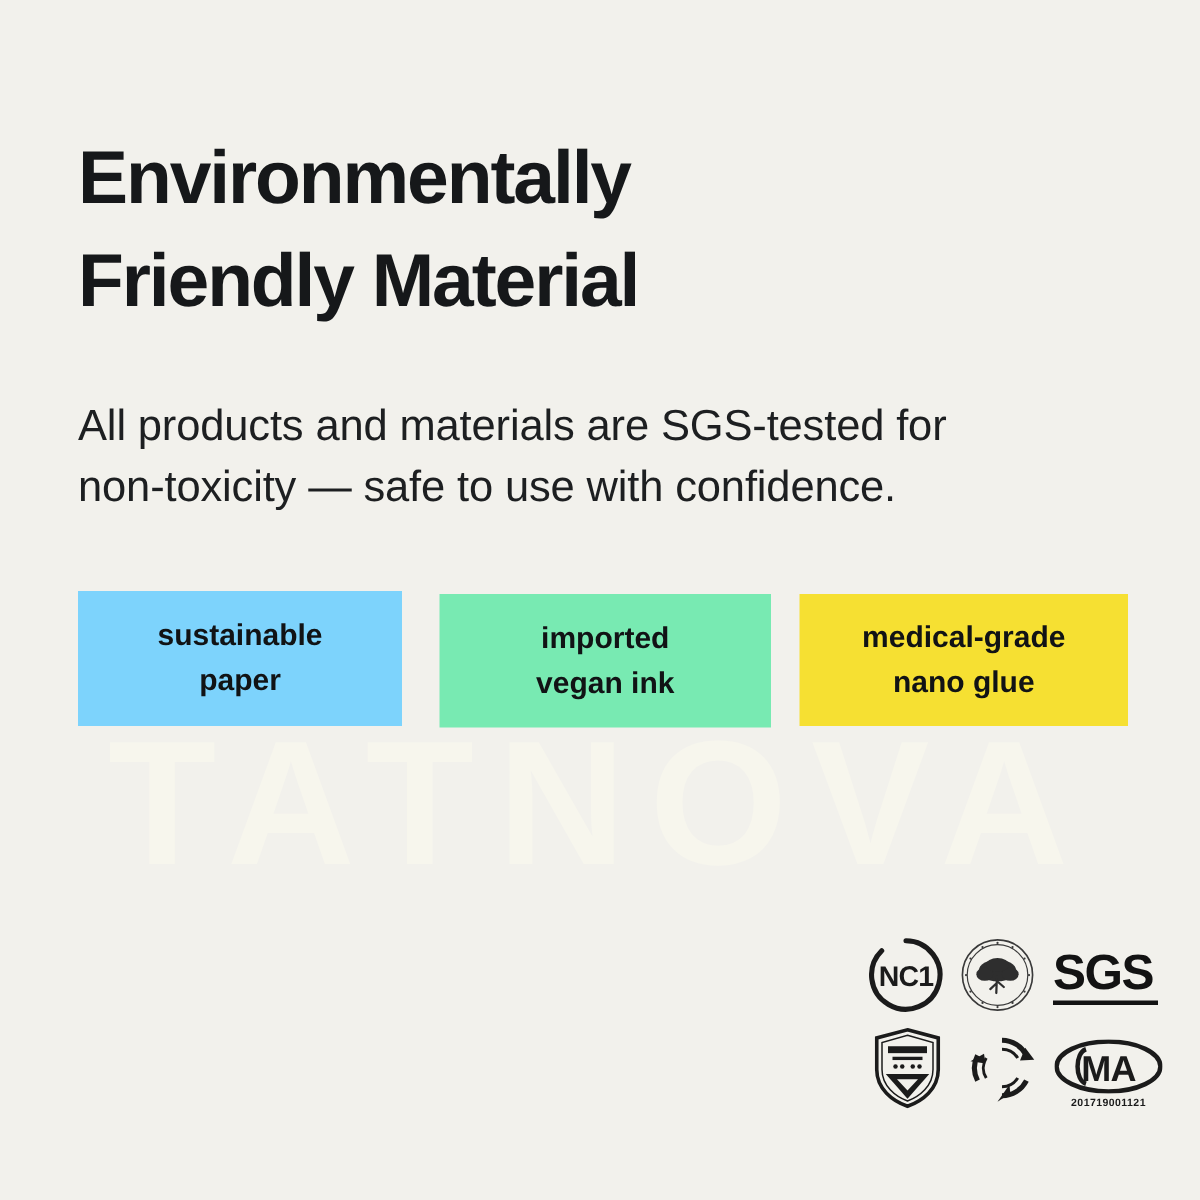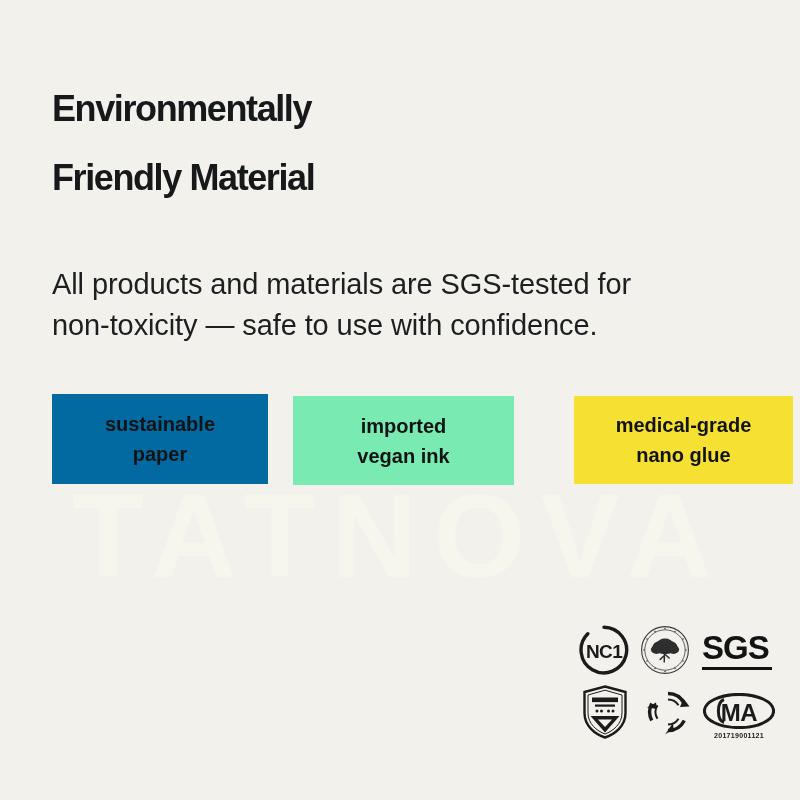--- a/index.html
+++ b/index.html
@@ -45,21 +45,21 @@
   }
 
   
   .headline {
     position: absolute;
     left: 52px;
     top: 50px;
     width: 640px;
     font-family: "Liberation Sans", sans-serif;
     font-weight: 700;
-    font-size: 36px;
+    font-size: 50px;
     line-height: 69px;
     letter-spacing: -1.4px;
     color: #16181a;
     z-index: 2;
   }
   .headline .hl-line {
     display: block;
   }
 
   
@@ -103,21 +103,21 @@
     color: #111315;
     text-align: center;
   }
   .tag .tag-line {
     display: block;
     white-space: nowrap;
   }
 
   .tag-0 { left: 0px;   top: 0px; width: 216px; height: 90px; }
   .tag-1 { left: 241px; top: 2px; width: 221px; height: 89px; }
-  .tag-2 { left: 481px; top: 2px; width: 219px; height: 88px; margin-left: 41px; }
+  .tag-2 { left: 481px; top: 2px; width: 219px; height: 88px; }
 
   
   .certs {
     position: absolute;
     left: 578px;
     top: 622px;
     width: 196px;
     height: 126px;
     z-index: 3;
   }
@@ -187,21 +187,21 @@
     <span class="hl-line">Friendly Material</span>
   </h1>
 
   <p class="subhead" style="color: rgb(29, 31, 33);">
     <span class="sub-line">All products and materials are SGS-tested for</span>
     <span class="sub-line">non-toxicity — safe to use with confidence.</span>
   </p>
 
   <div class="tags">
 
-    <div class="tag tag-0" style="background: #0369a1; color: rgb(17, 19, 21);">
+    <div class="tag tag-0" style="background: #7dd3fc; color: rgb(17, 19, 21);">
       <span class="tag-line">sustainable</span>
       <span class="tag-line">paper</span>
     </div>
 
     <div class="tag tag-1" style="background: rgb(120, 234, 178); color: rgb(17, 19, 21);">
       <span class="tag-line">imported</span>
       <span class="tag-line">vegan ink</span>
     </div>
 
     <div class="tag tag-2" style="background: rgb(246, 224, 50); color: rgb(17, 19, 21);">

